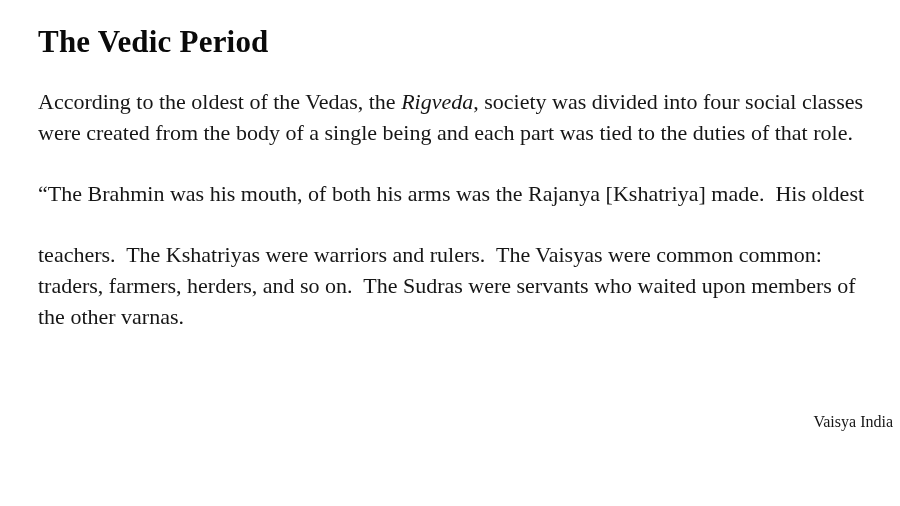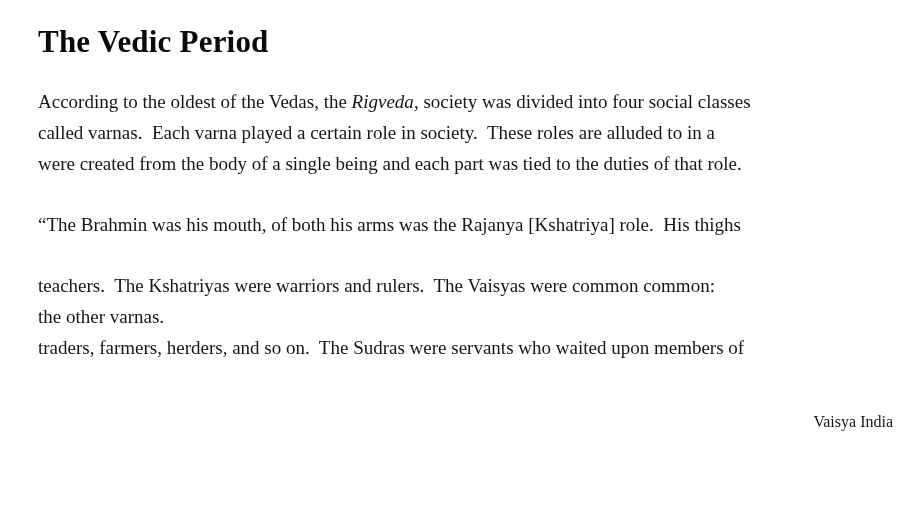--- a/index.html
+++ b/index.html
@@ -32,21 +32,21 @@
   }
   .para {
     margin-top: 30px;
   }
   .para:first-of-type {
     margin-top: 26px;
   }
   .line {
     height: 31px;
     line-height: 31px;
-    font-size: 19px;
+    font-size: 22px;
     white-space: pre;
     color: #161616;
   }
   .line em {
     font-style: italic;
   }
   .footer {
     position: absolute;
     right: 7px;
     bottom: 9px;
@@ -57,29 +57,28 @@
 </style>
 </head>
 <body>
 
 <div class="slide">
 
   <h1 class="title">The Vedic Period</h1>
 
   <div class="para">
     <div class="line"><span>According to the oldest of the Vedas, the </span><em>Rigveda</em><span>, society was divided into four social classes</span></div>
-    <div class="line"><span>called varnas.  Each varna played a certain role in society.  These roles are alluded to in a</span></div>
     <div class="line"><span>were created from the body of a single being and each part was tied to the duties of that role.</span></div>
   </div>
 
   <div class="para">
-    <div class="line"><span>“The Brahmin was his mouth, of both his arms was the Rajanya [Kshatriya] role.  His thighs</span></div>
+    <div class="line"><span>“The Brahmin was his mouth, of both his arms was the Rajanya [Kshatriya] made.  His oldest</span></div>
   </div>
 
   <div class="para">
     <div class="line"><span>teachers.  The Kshatriyas were warriors and rulers.  The Vaisyas were common common:</span></div>
+    <div class="line"><span>traders, farmers, herders, and so on.  The Sudras were servants who waited upon members of</span></div>
     <div class="line"><span>the other varnas.</span></div>
-    <div class="line"><span>traders, farmers, herders, and so on.  The Sudras were servants who waited upon members of</span></div>
   </div>
 
   <div class="footer">Vaisya India</div>
 
 </div>
 
 </body></html>

